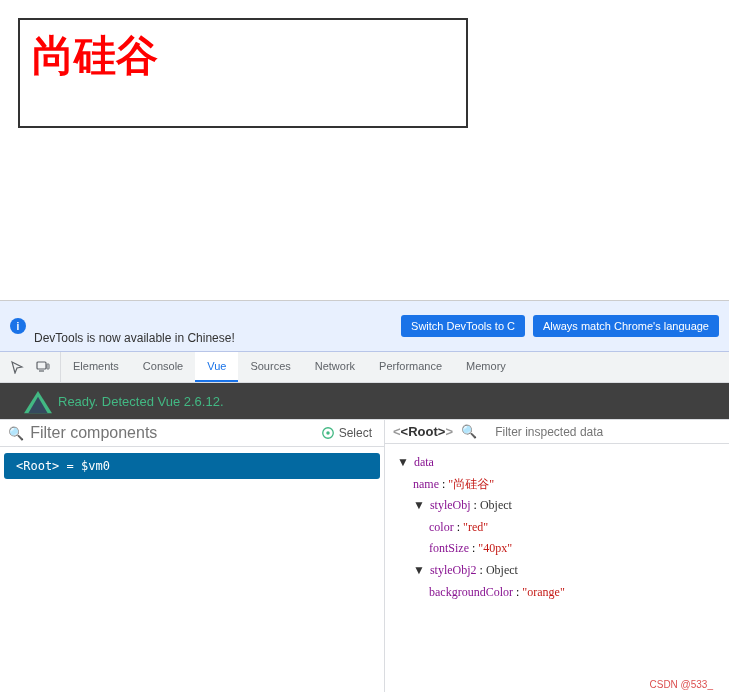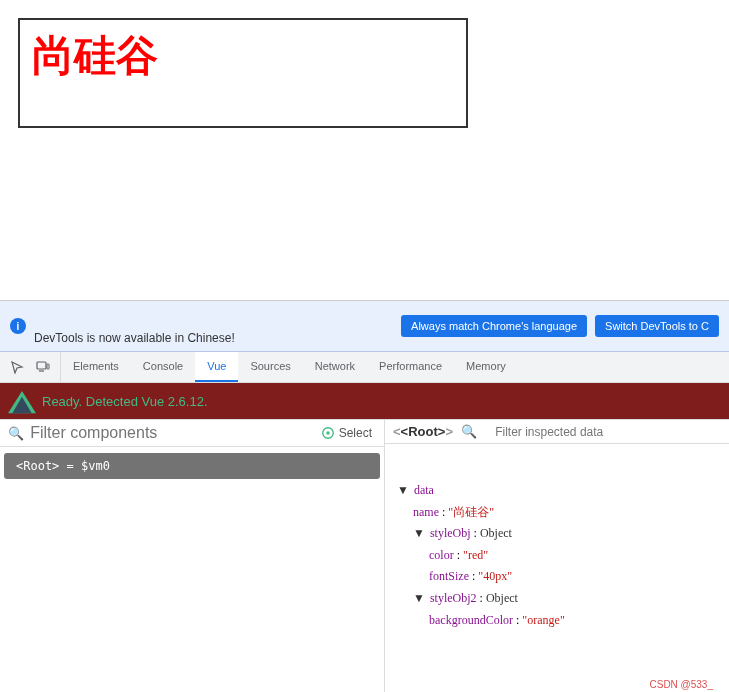--- a/index.html
+++ b/index.html
@@ -127,25 +127,25 @@
     .tab-item.active {
       color: #1a73e8;
       border-bottom: 2px solid #1a73e8;
       background: #fff;
     }
 
     
     .vue-toolbar {
       display: flex;
       align-items: center;
-      padding: 4px 8px;
+      padding: 4px 24px;
       border-bottom: 1px solid #dadce0;
       gap: 6px;
       flex-shrink: 0;
-      background: #7f1d1d;
+      background: #404040;
     }
 
     .vue-logo {
       width: 28px;
       height: 28px;
     }
 
     .vue-ready-text {
       color: #42b883;
       font-size: 13px;
@@ -204,38 +204,37 @@
       width: 14px;
       height: 14px;
     }
 
     .component-tree {
       padding: 6px 4px;
       flex: 1;
     }
 
     .root-component {
-      background: #737373;
+      background: #0369a1;
       color: white;
       padding: 6px 12px;
       border-radius: 3px;
       font-size: 12px;
       font-family: monospace;
       cursor: pointer;
       display: inline-block;
       width: 100%;
     }
 
     
     .right-panel {
       flex: 1;
       display: flex;
       flex-direction: column;
       overflow: hidden;
-      gap: 28px;
     }
 
     .right-header {
       display: flex;
       align-items: center;
       padding: 4px 8px;
       border-bottom: 1px solid #dadce0;
       gap: 8px;
     }
 
@@ -316,22 +315,22 @@
   </div>
 </div>
 
 <div class="devtools-panel">
 
   <div class="info-bar">
     <div class="info-icon">
       <span>i</span>
     </div>
     <span class="info-text">DevTools is now available in Chinese!</span>
+    <button class="btn-blue">Switch DevTools to C</button>
     <button class="btn-blue">Always match Chrome's language</button>
-    <button class="btn-blue">Switch DevTools to C</button>
   </div>
 
   <div class="tabs-bar">
     <div class="tab-icons">
       <div class="tab-icon-btn">
         <svg width="14" height="14" viewBox="0 0 14 14" fill="none">
           <path d="M2 2l10 5-5 1-2 5z" stroke="#5f6368" stroke-width="1.2" fill="none"></path>
         </svg>
       </div>
       <div class="tab-icon-btn">

